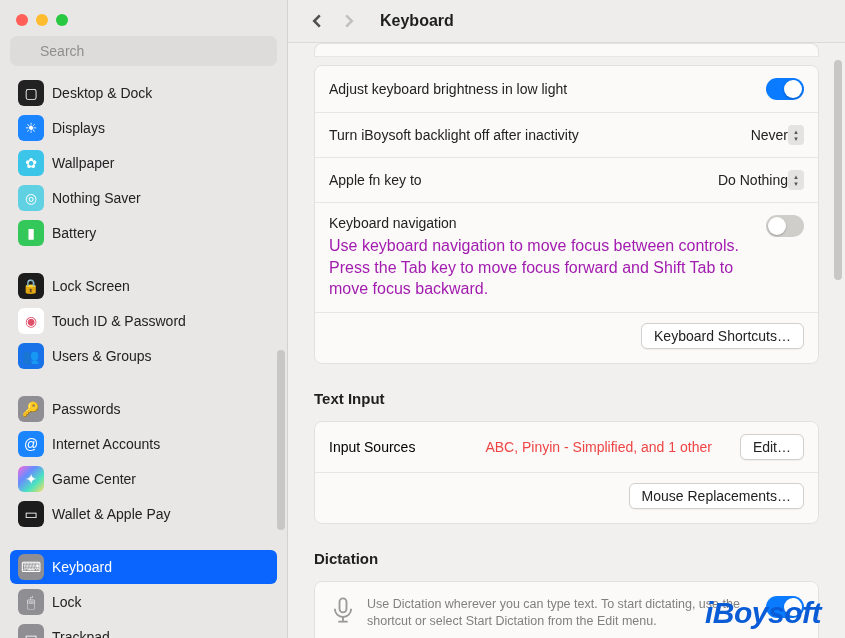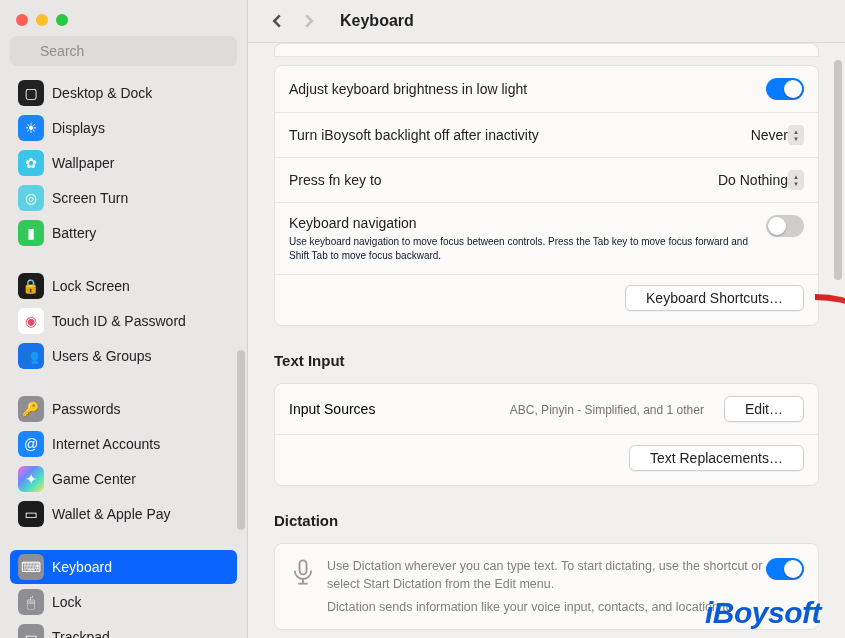--- a/index.html
+++ b/index.html
@@ -11,21 +11,21 @@
   overflow: hidden;
   position: relative;
 }
 .window {
   display: flex;
   width: 100%;
   height: 100%;
   background: #ececec;
 }
 .sidebar {
-  width: 248px;
+  width: 288px;
   background: #e9e6e6;
   display: flex;
   flex-direction: column;
   border-right: 1px solid #d3d1d1;
   position: relative;
 }
 .traffic-lights {
   display: flex;
   gap: 8px;
   padding: 14px 16px 10px;
@@ -155,21 +155,21 @@
   display: flex;
   align-items: center;
   justify-content: space-between;
   border-bottom: 1px solid #e8e6e5;
   font-size: 14px;
   color: #222;
 }
 .row:last-child { border-bottom: none; }
 .row .row-left { flex: 1; }
 .row .row-title { color: #222; }
-.row .row-desc { color: #0f172a; font-size: 10px; margin-top: 4px; line-height: 1.35; max-width: 460px; }
+.row .row-desc { color: #a21caf; font-size: 16px; margin-top: 4px; line-height: 1.35; max-width: 460px; }
 .row .row-right { display: flex; align-items: center; }
 .select-value { color: #222; font-size: 14px; }
 .stepper {
   width: 16px; height: 20px;
   background: #e5e3e1;
   border-radius: 4px;
   display: flex;
   flex-direction: column;
   align-items: center;
   justify-content: center;
@@ -193,21 +193,21 @@
   border-radius: 50%;
   top: 2px;
   box-shadow: 0 1px 2px rgba(0,0,0,0.25);
 }
 .toggle.on .knob { right: 2px; }
 .toggle.off .knob { left: 2px; }
 .btn {
   background: #fff;
   border: 1px solid #d2d0cf;
   border-radius: 6px;
-  padding: 4px 20px;
+  padding: 4px 12px;
   font-size: 14px;
   color: #222;
   cursor: pointer;
   box-shadow: 0 0.5px 1px rgba(0,0,0,0.05);
 }
 .btn-row {
   padding: 10px 14px 14px;
   display: flex;
   justify-content: flex-end;
 }
@@ -227,21 +227,21 @@
   display: flex;
   align-items: flex-start;
 }
 .dict-text { flex: 1; }
 .dict-text p {
   font-size: 12.5px;
   color: #818080;
   line-height: 1.4;
   margin-bottom: 6px;
 }
-.input-sources-label { color: #737373; font-size: 12px; margin-right: 20px; }
+.input-sources-label { color: #ef4444; font-size: 14px; margin-right: 28px; }
 .row-input-sources {
   padding: 12px 14px;
   display: flex;
   align-items: center;
   border-bottom: 1px solid #e8e6e5;
   font-size: 14px;
 }
 .row-input-sources .title { flex: 0 0 auto; }
 .row-input-sources .spacer { flex: 1; text-align: right; }
 
@@ -290,21 +290,21 @@
           <div class="sidebar-item">
             <span class="icon" style="background: rgb(26, 133, 255); color: rgb(255, 255, 255);">☀</span>
             <span>Displays</span>
           </div>
           <div class="sidebar-item">
             <span class="icon" style="background: rgb(59, 197, 232); color: rgb(255, 255, 255);">✿</span>
             <span>Wallpaper</span>
           </div>
           <div class="sidebar-item">
             <span class="icon" style="background: rgb(95, 209, 227); color: rgb(255, 255, 255);">◎</span>
-            <span>Screen Turn</span>
+            <span>Nothing Saver</span>
           </div>
           <div class="sidebar-item">
             <span class="icon" style="background: rgb(52, 199, 89); color: rgb(255, 255, 255);">▮</span>
             <span>Battery</span>
           </div>
         </div>
       <div class="sidebar-gap"></div>
       <div id="sb2">
           <div class="sidebar-item">
             <span class="icon" style="background: rgb(28, 28, 28); color: rgb(255, 255, 255);">🔒</span>
@@ -384,21 +384,21 @@
             </div>
         </div>
         <div class="row">
           <span class="row-title">Turn iBoysoft backlight off after inactivity</span>
           <div class="row-right">
             <span class="select-value">Never</span>
             <div class="stepper">▴<br>▾</div>
           </div>
         </div>
         <div class="row">
-          <span class="row-title">Press fn key to</span>
+          <span class="row-title">Apple fn key to</span>
           <div class="row-right">
             <span class="select-value">Do Nothing</span>
             <div class="stepper">▴<br>▾</div>
           </div>
         </div>
         <div class="row" style="align-items:flex-start">
           <div class="row-left">
             <div class="row-title">Keyboard navigation</div>
             <div class="row-desc">Use keyboard navigation to move focus between controls. Press the Tab key to move focus forward and Shift Tab to move focus backward.</div>
           </div>
@@ -412,21 +412,21 @@
       </div>
 
       <div class="section-title">Text Input</div>
       <div class="panel">
         <div class="row-input-sources">
           <span class="title">Input Sources</span>
           <span class="spacer"><span class="input-sources-label">ABC, Pinyin - Simplified, and 1 other</span></span>
           <button class="btn">Edit…</button>
         </div>
         <div class="btn-row">
-          <button class="btn">Text Replacements…</button>
+          <button class="btn">Mouse Replacements…</button>
         </div>
       </div>
 
       <div class="section-title">Dictation</div>
       <div class="panel">
         <div class="dict-row">
           <svg class="dict-icon" viewBox="0 0 24 24" fill="none" stroke="currentColor" stroke-width="1.6">
               <rect x="9" y="2" width="6" height="12" rx="3"></rect>
               <path d="M5 11a7 7 0 0 0 14 0"></path>
               <line x1="12" y1="18" x2="12" y2="22"></line>

